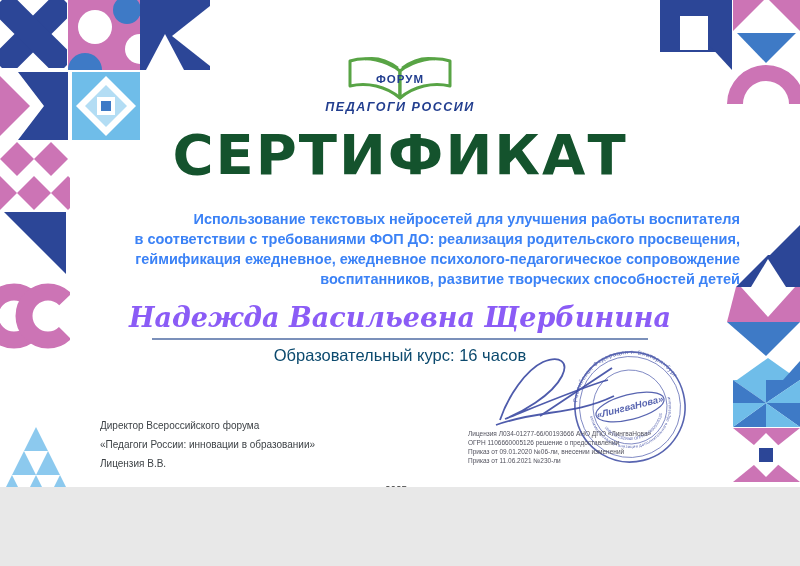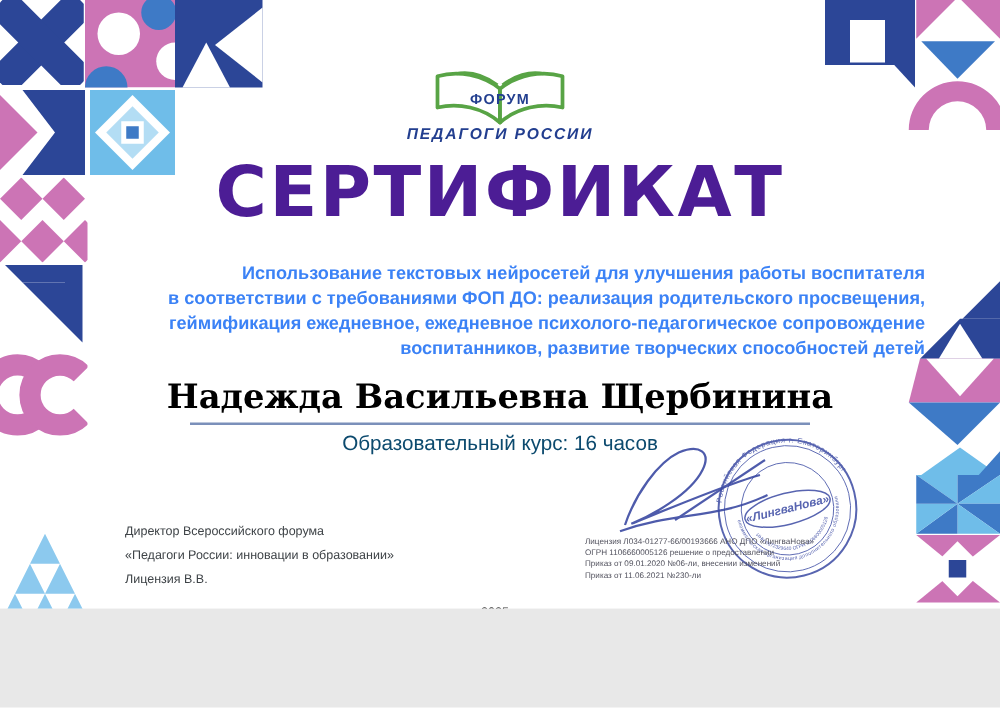--- a/index.html
+++ b/index.html
@@ -4,26 +4,26 @@
 <style>
   html,body{margin:0;padding:0;background:#e8e8e8;}
   #page{position:relative;width:800px;height:487px;background:#ffffff;overflow:hidden;
         font-family:"Liberation Sans",sans-serif;margin:0 auto;}
   #decor{position:absolute;left:0;top:0;pointer-events:none;}
   .f-dark{fill:#2c4697}.f-med{fill:#3e7ac6}.f-sky{fill:#6fbde9}.f-skyl{fill:#8cc9ee}
   .f-pale{fill:#b3ddf4}.f-pink{fill:#cc74b5}.f-white{fill:#ffffff}
   .abs{position:absolute;}
   .ctr{left:0;right:0;text-align:center;}
   #logo-subtitle{top:100px;font-size:12.5px;font-weight:bold;color:#223e8f;letter-spacing:1.5px;font-style:italic;}
-  #title{top:122px;font-size:56px;font-weight:800;color:#4c1d95;letter-spacing:2px;
+  #title{top:122px;font-size:56px;font-weight:800;color:#14532d;letter-spacing:2px;
          font-family:"DejaVu Sans",sans-serif;}
   #description{top:209px;left:60px;width:680px;text-align:right;font-size:14.5px;
          font-weight:bold;color:#3b82f6;line-height:20px;}
-  #recipient-name{top:302px;font-size:27px;font-weight:bold;
-         font-family:"DejaVu Serif",serif;color:#000000;}
+  #recipient-name{top:302px;font-size:27px;font-weight:bold;font-style:italic;
+         font-family:"DejaVu Serif",serif;color:#8b5cf6;}
   #name-underline{top:338px;left:152px;width:496px;height:2px;background:#7b90ba;}
   #course{top:346px;font-size:16.5px;color:#0c4a6e;}
   #signer{top:416px;left:100px;font-size:10px;color:#3e4347;line-height:19px;}
   #year{top:485px;font-size:10px;color:#333333;}
   #license{top:429px;left:468px;width:210px;font-size:6.5px;color:#52525e;line-height:9px;}
   #stamp-sig{position:absolute;left:0;top:0;pointer-events:none;}
   #logo-book{position:absolute;left:341px;top:46px;}
   .stamp-stroke{stroke:#3b4aa3;fill:none;}
   .stamp-text{fill:#3b4aa3;}
 </style>

